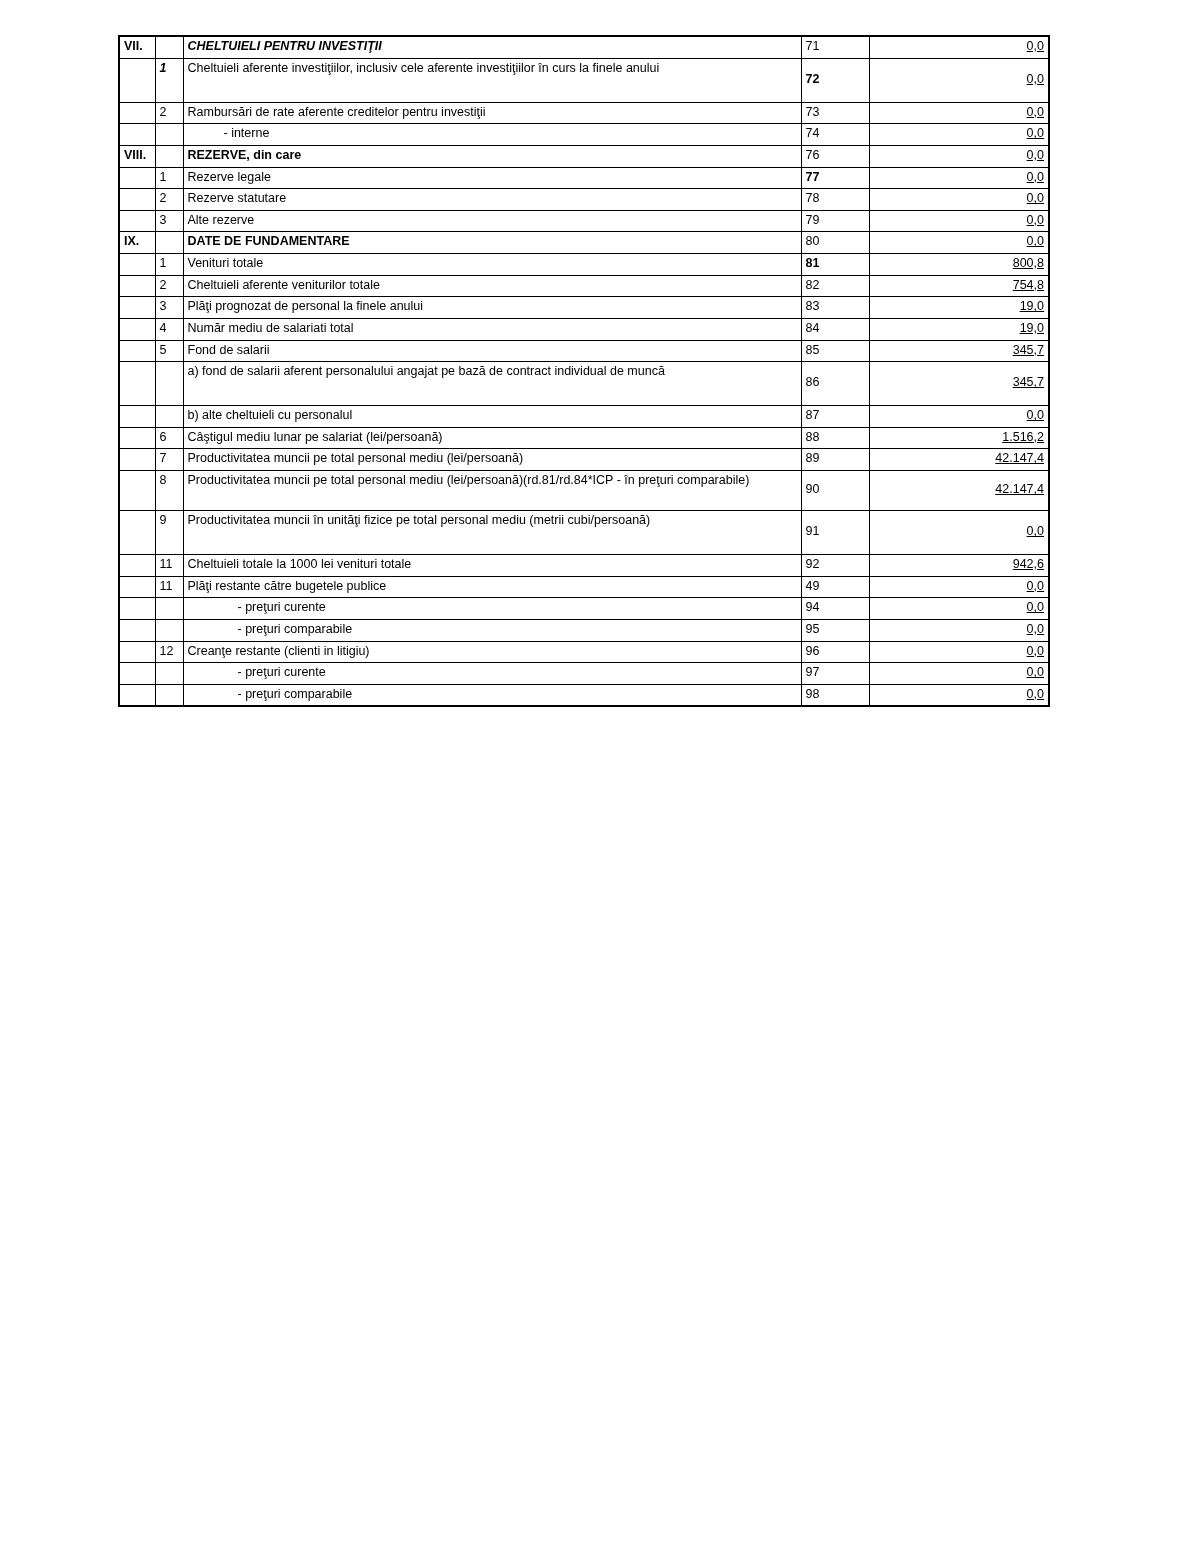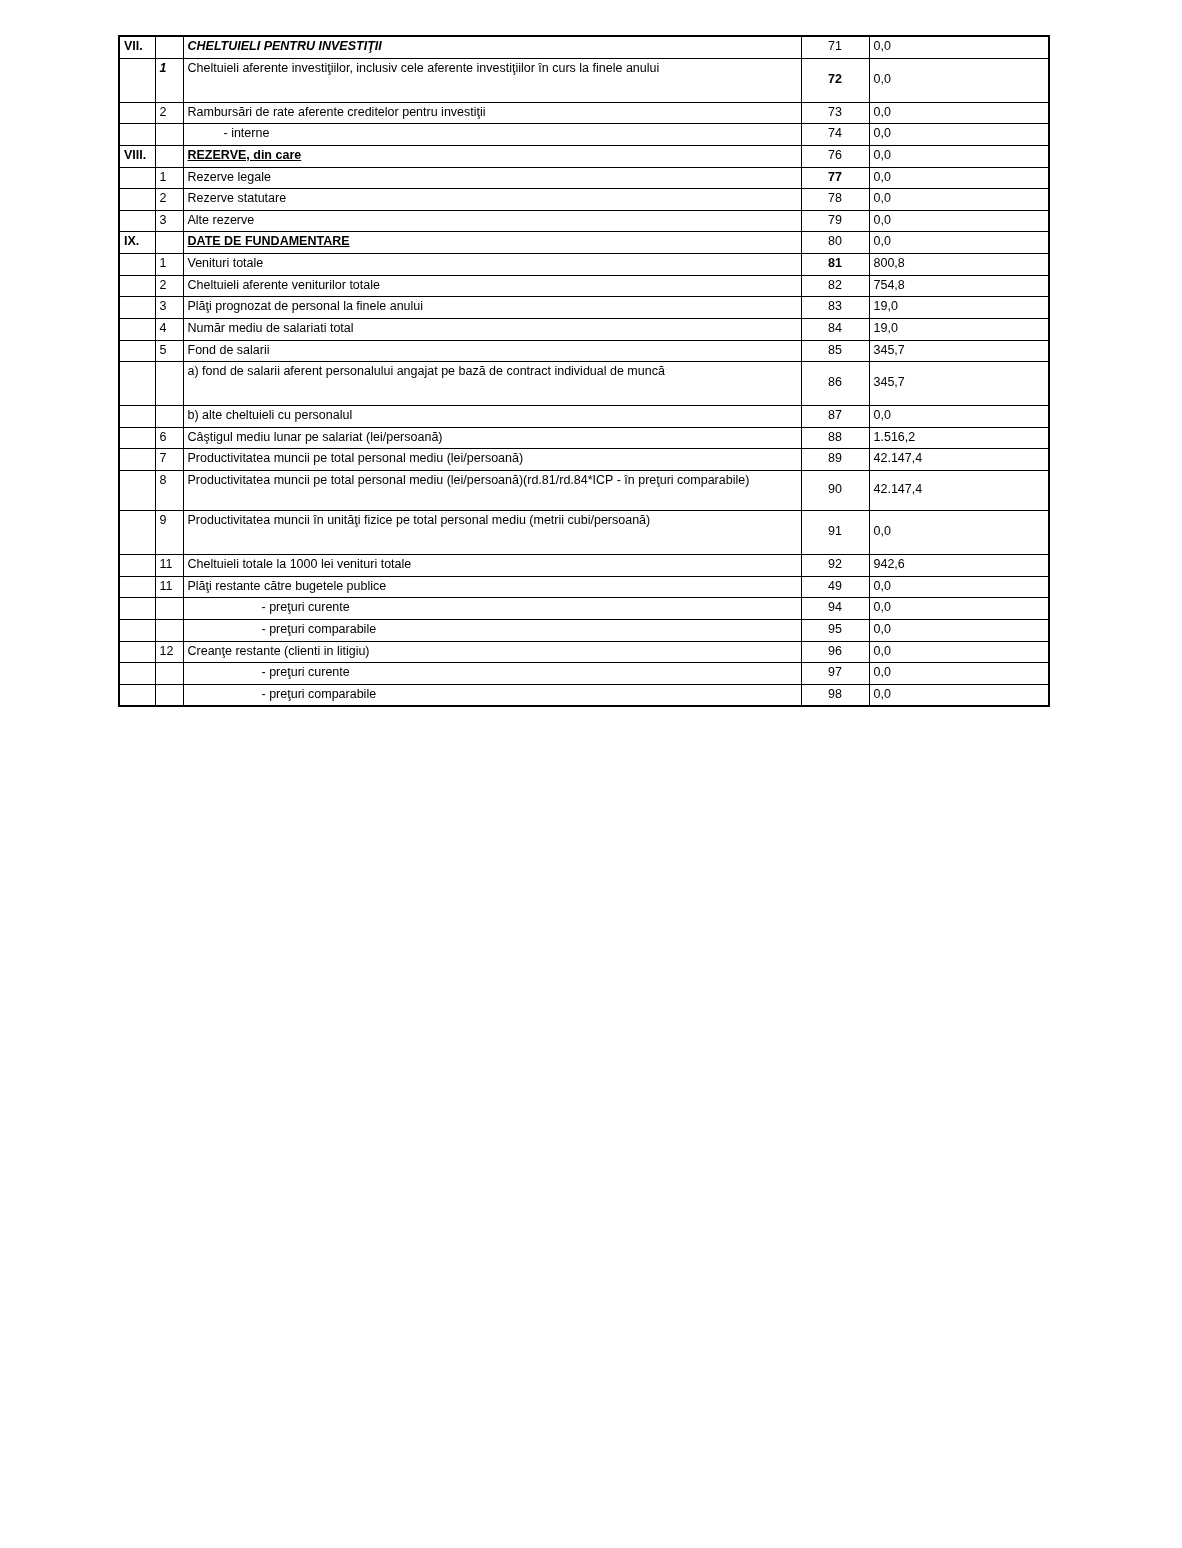--- a/index.html
+++ b/index.html
@@ -61,33 +61,32 @@
   td.text {
     text-align: left;
     margin-left: 20px;
   }
   td.text.bold-italic {
     font-weight: bold;
     font-style: italic;
   }
   td.text.bold {
     font-weight: bold;
-    text-decoration: underline;
   }
   td.text.indent1 { padding-left: 40px; }
-  td.text.indent2 { padding-left: 78px; }
+  td.text.indent2 { padding-left: 54px; }
   td.rownum {
-    text-align: center;
     vertical-align: middle;
   }
   td.rownum.b { font-weight: bold; }
   td.val {
-    text-align: left;
+    text-align: right;
     padding-right: 6px;
     vertical-align: bottom;
+    text-decoration: underline;
   }
   tr.tall td { height: 44px; }
   tr.tall td.rownum { vertical-align: middle; margin-top: 40px; }
   tr.tall td.val { vertical-align: middle; }
   tr.tall2 td { height: 40px; }
   tr.tall2 td.rownum { vertical-align: middle; }
   tr.tall2 td.val { vertical-align: middle; }
 </style>
 </head>
 <body>

